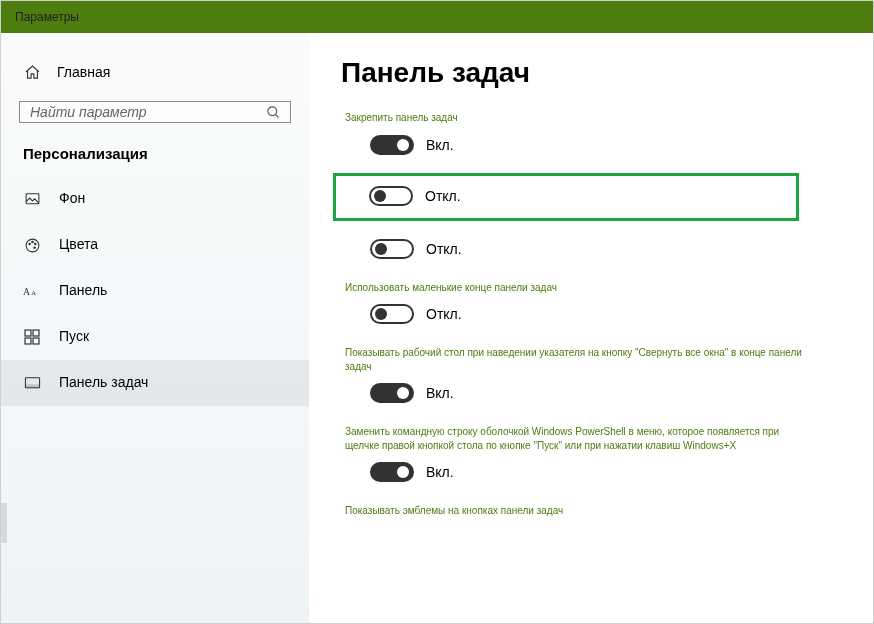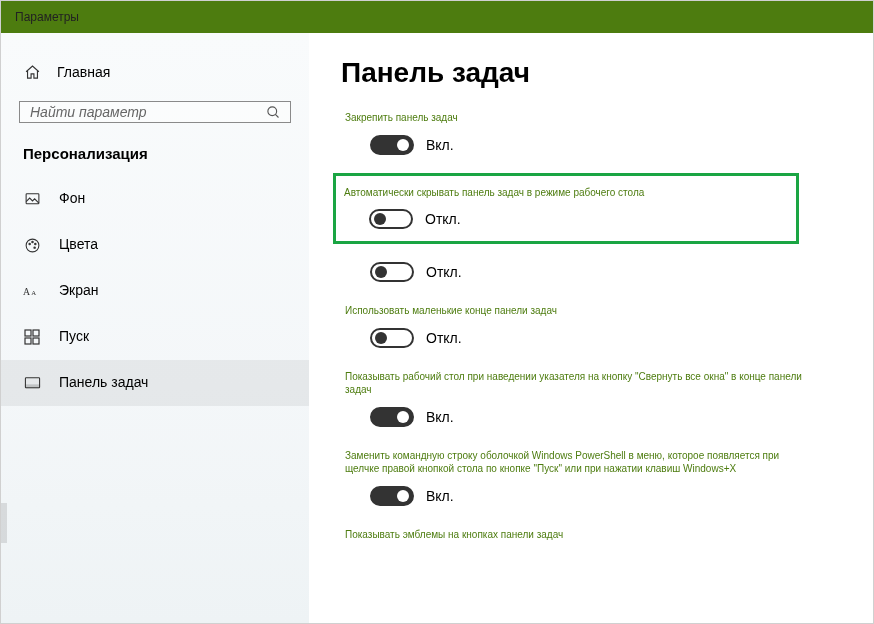--- a/index.html
+++ b/index.html
@@ -211,21 +211,21 @@
           </span>
           <span>Цвета</span>
         </div>
         <div class="nav-item">
           <span class="icon">
             <svg width="18" height="16" viewBox="0 0 24 20" fill="#333">
                 <text x="0" y="15" font-size="13" font-family="Segoe UI">A</text>
                 <text x="11" y="15" font-size="9" font-family="Segoe UI">A</text>
               </svg>
           </span>
-          <span>Экран</span>
+          <span>Панель</span>
         </div>
         <div class="nav-item">
           <span class="icon">
             <svg width="16" height="16" viewBox="0 0 16 16" fill="none" stroke="#333" stroke-width="1.2">
                 <rect x="1" y="1" width="6" height="6"></rect>
                 <rect x="9" y="1" width="6" height="6"></rect>
                 <rect x="1" y="9" width="6" height="6"></rect>
                 <rect x="9" y="9" width="6" height="6"></rect>
               </svg>
           </span>
@@ -250,21 +250,20 @@
             <div class="setting-label">Закрепить панель задач</div>
             <div class="toggle-row">
               <div class="toggle on">
                 <div class="knob"></div>
               </div>
               <span class="toggle-state">Вкл.</span>
             </div>
           </div>
           <div class="highlight-box">
             <div class="setting">
-              <div class="setting-label">Автоматически скрывать панель задач в режиме рабочего стола</div>
               <div class="toggle-row">
                 <div class="toggle off">
                   <div class="knob"></div>
                 </div>
                 <span class="toggle-state">Откл.</span>
               </div>
             </div>
           </div>
           <div class="setting">
             <div class="toggle-row">

